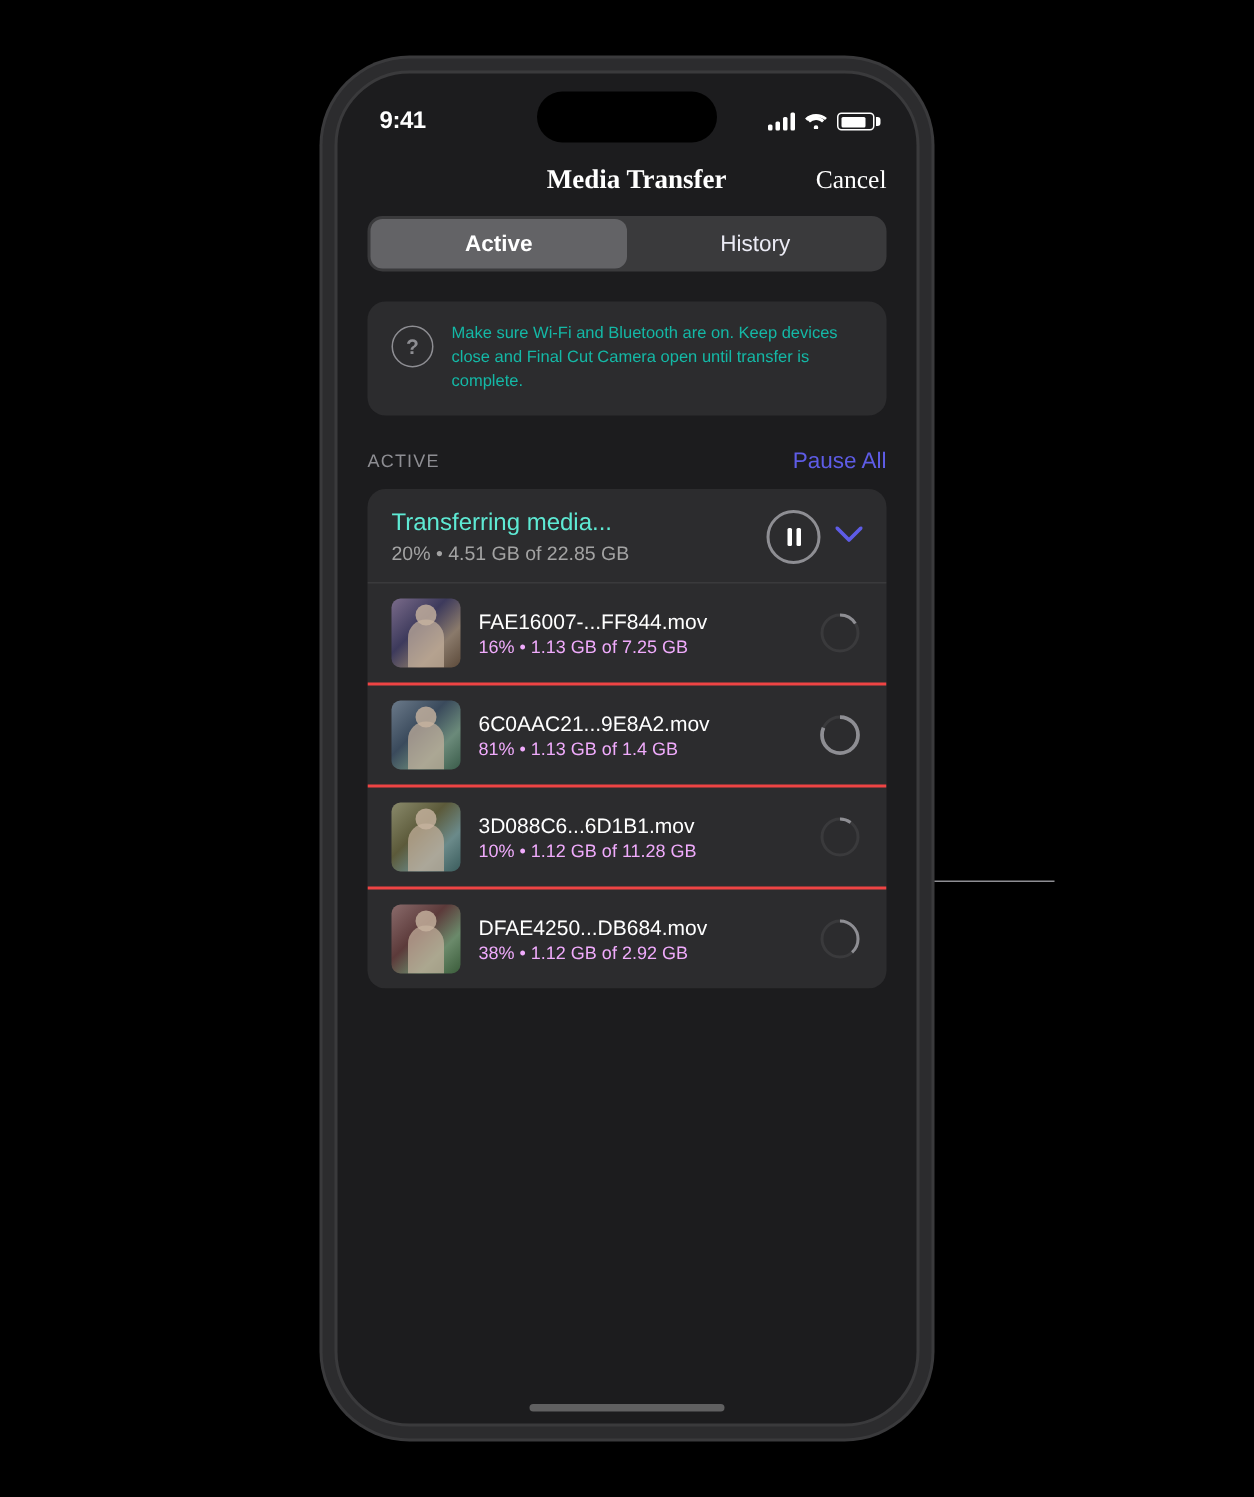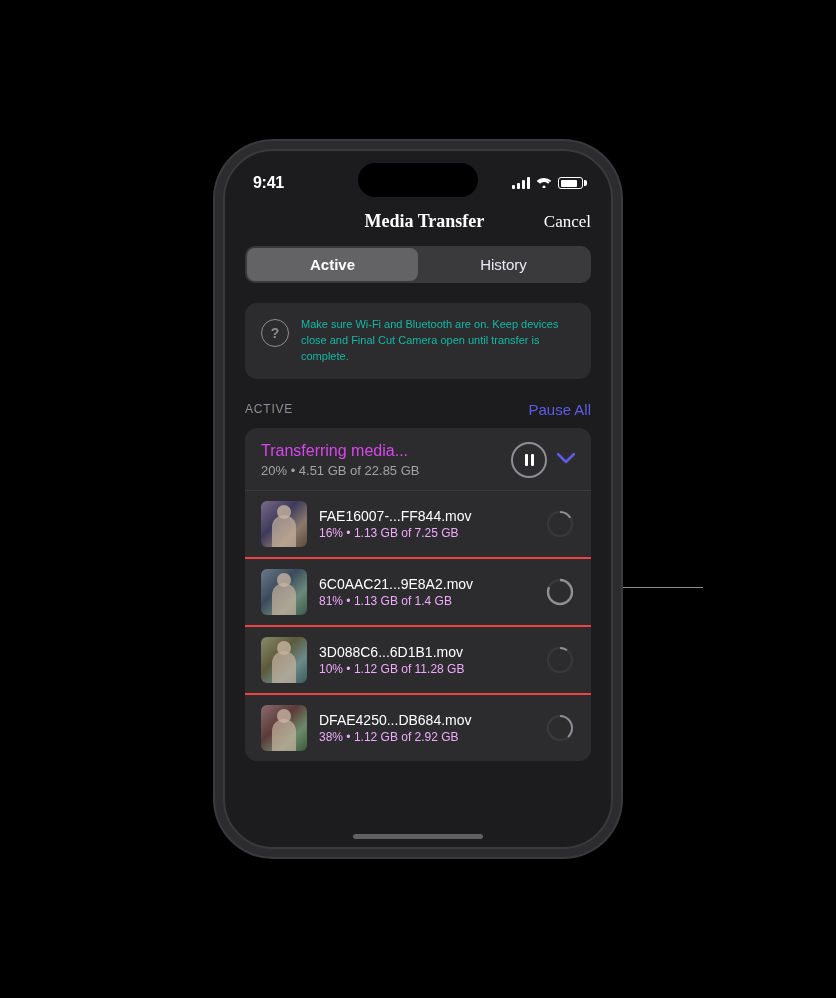--- a/index.html
+++ b/index.html
@@ -9,21 +9,21 @@
       height: 998px;
       background: #000;
       display: flex;
       justify-content: center;
       align-items: center;
       font-family: -apple-system, BlinkMacSystemFont, 'SF Pro Display', 'Helvetica Neue', sans-serif;
     }
 
     .phone-frame {
       width: 390px;
-      height: 700px;
+      height: 904px;
       background: #1c1c1e;
       border-radius: 50px;
       position: relative;
       overflow: hidden;
       border: 2px solid #3a3a3c;
       box-shadow: 0 0 0 8px #2c2c2e, 0 0 0 10px #3a3a3c;
     }
 
     .status-bar {
       display: flex;
@@ -278,21 +278,21 @@
       align-items: center;
       justify-content: space-between;
       padding: 14px 16px 12px 16px;
     }
 
     .transfer-info {
       flex: 1;
     }
 
     .transfer-title {
-      color: #d946ef;
+      color: #5eead4;
       font-size: 16px;
       font-weight: 500;
       margin-bottom: 3px;
     }
 
     .transfer-subtitle {
       color: #a3a3a3;
       font-size: 13px;
     }
 

